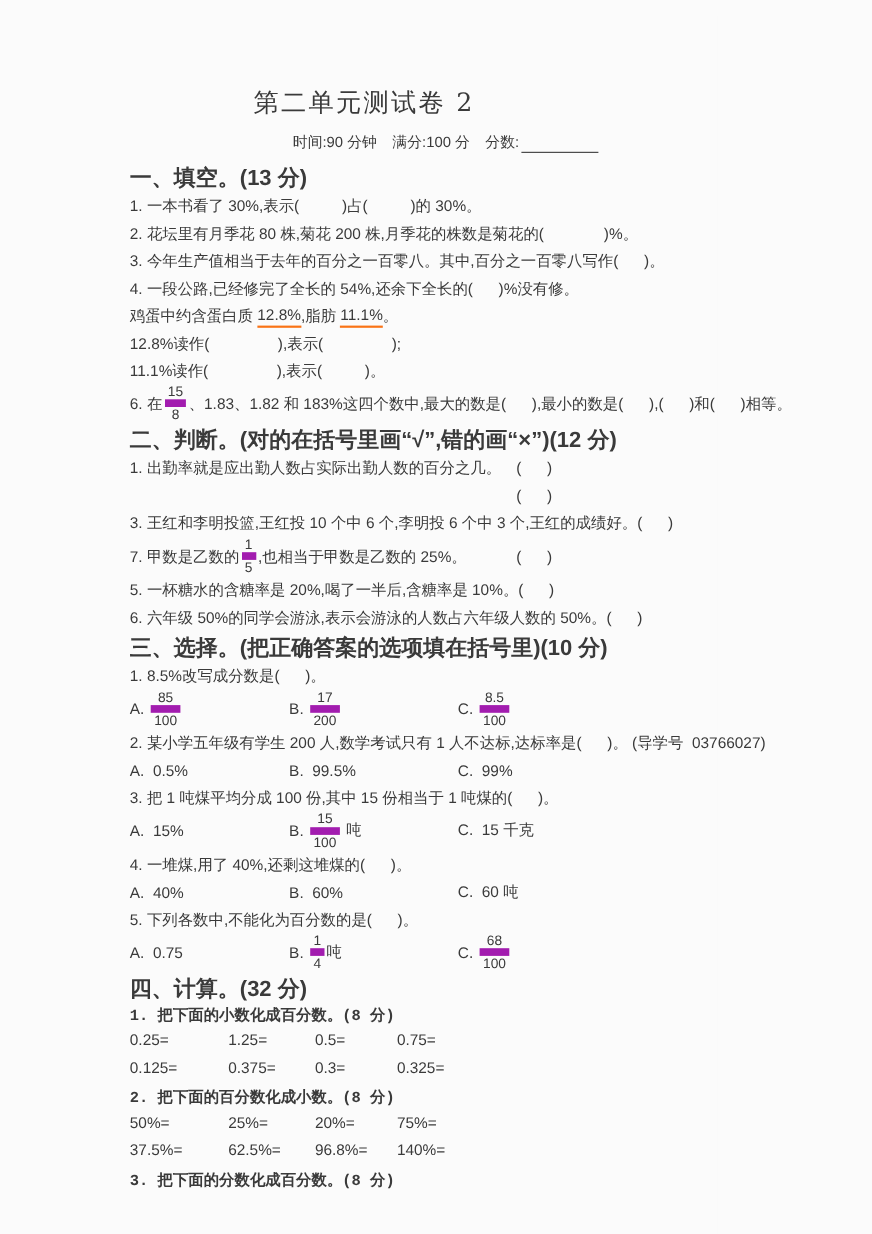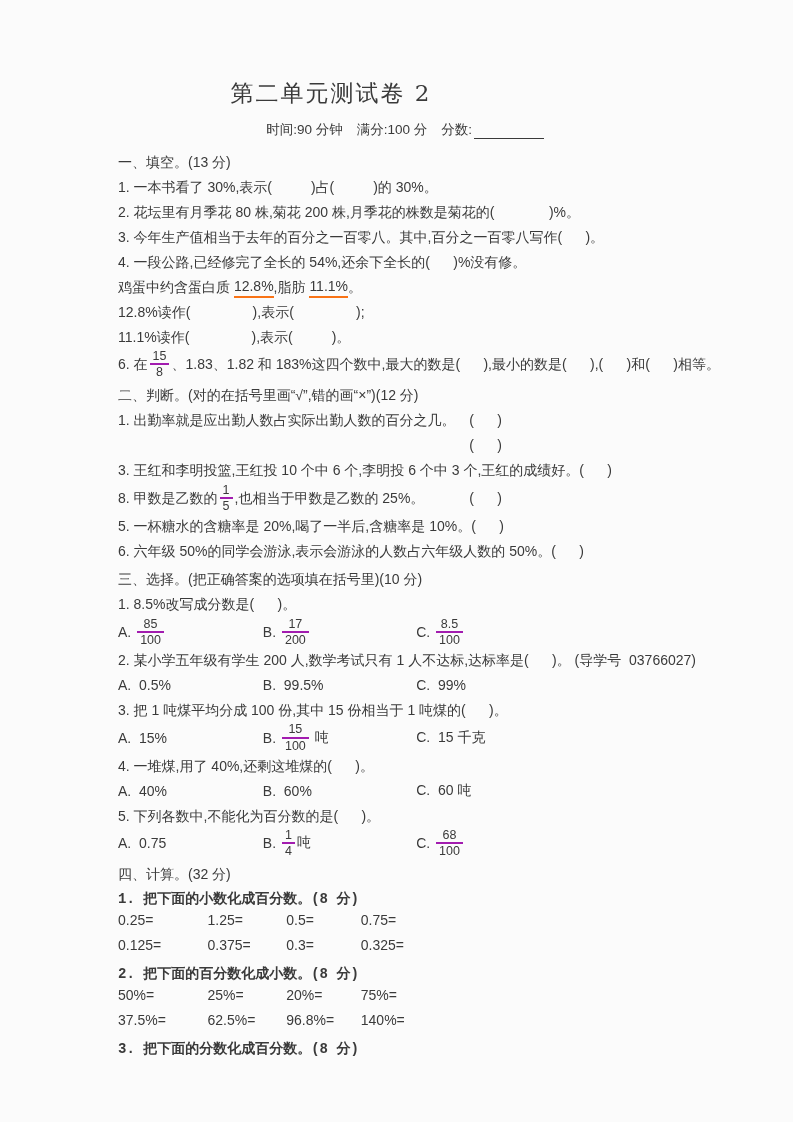--- a/index.html
+++ b/index.html
@@ -20,30 +20,30 @@
   }
   .meta span{margin-left:14px;}
   .meta .blank{
     display:inline-block;width:70px;height:15px;margin-left:2px;
     border-bottom:1px solid #3a3a3a;vertical-align:bottom;
   }
   .row{
     display:flex;align-items:center;white-space:pre;
     min-height:25px;line-height:20px;
   }
-  .row.heading{font-weight:normal;font-size:14px;margin-top:3px;}
+  .row.heading{font-weight:bold;font-size:20px;margin-top:3px;}
   .row.sub{font-weight:bold;font-family:Liberation Mono, monospace;}
   .seg{white-space:pre;}
   .spacer{flex:1;}
   .parens{margin-right:42px;white-space:pre;}
   .frac{
     display:inline-flex;flex-direction:column;text-align:center;
     vertical-align:middle;font-size:12.5px;line-height:1.15;margin:0 2px;
   }
-  .frac .num{display:block;padding:0 3px;border-bottom:2px solid #a21caf;}
+  .frac .num{display:block;padding:0 3px;border-bottom:7px solid #a21caf;}
   .frac .den{display:block;padding:0 3px;}
   .uval{border-bottom:2px solid #f97316;padding-bottom:0px;}
   .opts{display:flex;align-items:center;white-space:pre;min-height:25px;}
   .opts .col{display:flex;align-items:center;white-space:pre;}
   .opts .c0{flex:0 0 34%;}
   .opts .c1{flex:0 0 36%;}
   .opts .c2{flex:1;}
   .calc{display:flex;align-items:flex-start;white-space:pre;min-height:25px;}
   .calc .cell0{flex:0 0 21%;}
   .calc .cell1{flex:0 0 18.5%;}
@@ -63,21 +63,21 @@
       <div class="row"><span class="seg">3. 今年生产值相当于去年的百分之一百零八。其中,百分之一百零八写作(      )。</span></div>
       <div class="row"><span class="seg">4. 一段公路,已经修完了全长的 54%,还余下全长的(      )%没有修。</span></div>
       <div class="row"><span class="seg">鸡蛋中约含蛋白质 </span><span class="seg uval">12.8%</span><span class="seg">,脂肪 </span><span class="seg uval">11.1%</span><span class="seg">。</span></div>
       <div class="row"><span class="seg">12.8%读作(                ),表示(                );</span></div>
       <div class="row"><span class="seg">11.1%读作(                ),表示(          )。</span></div>
       <div class="row"><span class="seg">6. 在</span><span class="frac"><span class="num">15</span><span class="den">8</span></span><span class="seg">、1.83、1.82 和 183%这四个数中,最大的数是(      ),最小的数是(      ),(      )和(      )相等。</span></div>
       <div class="row heading"><span class="seg">二、判断。(对的在括号里画“√”,错的画“×”)(12 分)</span></div>
       <div class="row"><span class="seg">1. 出勤率就是应出勤人数占实际出勤人数的百分之几。</span><span class="spacer"></span><span class="parens">(      )</span></div>
       <div class="row"><span class="spacer"></span><span class="parens">(      )</span></div>
       <div class="row"><span class="seg">3. 王红和李明投篮,王红投 10 个中 6 个,李明投 6 个中 3 个,王红的成绩好。</span><span class="spacer"></span><span class="parens">(      )</span></div>
-      <div class="row"><span class="seg">8. 甲数是乙数的</span><span class="frac"><span class="num">1</span><span class="den">5</span></span><span class="seg">,也相当于甲数是乙数的 25%。</span><span class="spacer"></span><span class="parens">(      )</span></div>
+      <div class="row"><span class="seg">7. 甲数是乙数的</span><span class="frac"><span class="num">1</span><span class="den">5</span></span><span class="seg">,也相当于甲数是乙数的 25%。</span><span class="spacer"></span><span class="parens">(      )</span></div>
       <div class="row"><span class="seg">5. 一杯糖水的含糖率是 20%,喝了一半后,含糖率是 10%。</span><span class="spacer"></span><span class="parens">(      )</span></div>
       <div class="row"><span class="seg">6. 六年级 50%的同学会游泳,表示会游泳的人数占六年级人数的 50%。</span><span class="spacer"></span><span class="parens">(      )</span></div>
       <div class="row heading"><span class="seg">三、选择。(把正确答案的选项填在括号里)(10 分)</span></div>
       <div class="row"><span class="seg">1. 8.5%改写成分数是(      )。</span></div>
       <div class="opts"><span class="col c0"><span class="seg">A. </span><span class="frac"><span class="num">85</span><span class="den">100</span></span></span><span class="col c1"><span class="seg">B. </span><span class="frac"><span class="num">17</span><span class="den">200</span></span></span><span class="col c2"><span class="seg">C. </span><span class="frac"><span class="num">8.5</span><span class="den">100</span></span></span></div>
       <div class="row"><span class="seg">2. 某小学五年级有学生 200 人,数学考试只有 1 人不达标,达标率是(      )。 (导学号  03766027)</span></div>
       <div class="opts"><span class="col c0"><span class="seg">A.  0.5%</span></span><span class="col c1"><span class="seg">B.  99.5%</span></span><span class="col c2"><span class="seg">C.  99%</span></span></div>
       <div class="row"><span class="seg">3. 把 1 吨煤平均分成 100 份,其中 15 份相当于 1 吨煤的(      )。</span></div>
       <div class="opts"><span class="col c0"><span class="seg">A.  15%</span></span><span class="col c1"><span class="seg">B. </span><span class="frac"><span class="num">15</span><span class="den">100</span></span><span class="seg"> 吨</span></span><span class="col c2"><span class="seg">C.  15 千克</span></span></div>
       <div class="row"><span class="seg">4. 一堆煤,用了 40%,还剩这堆煤的(      )。</span></div>

